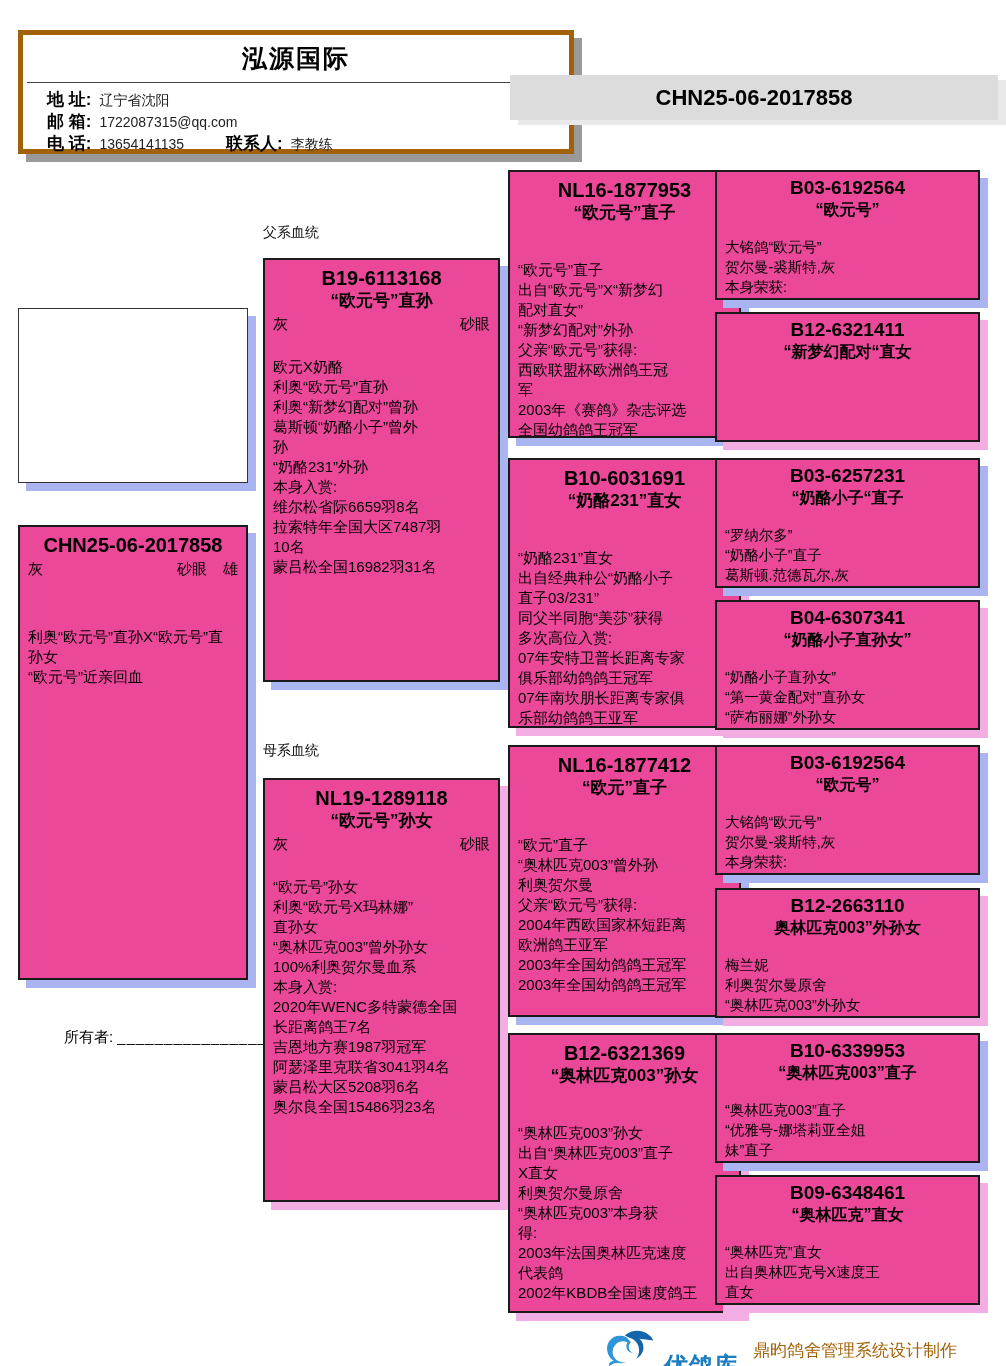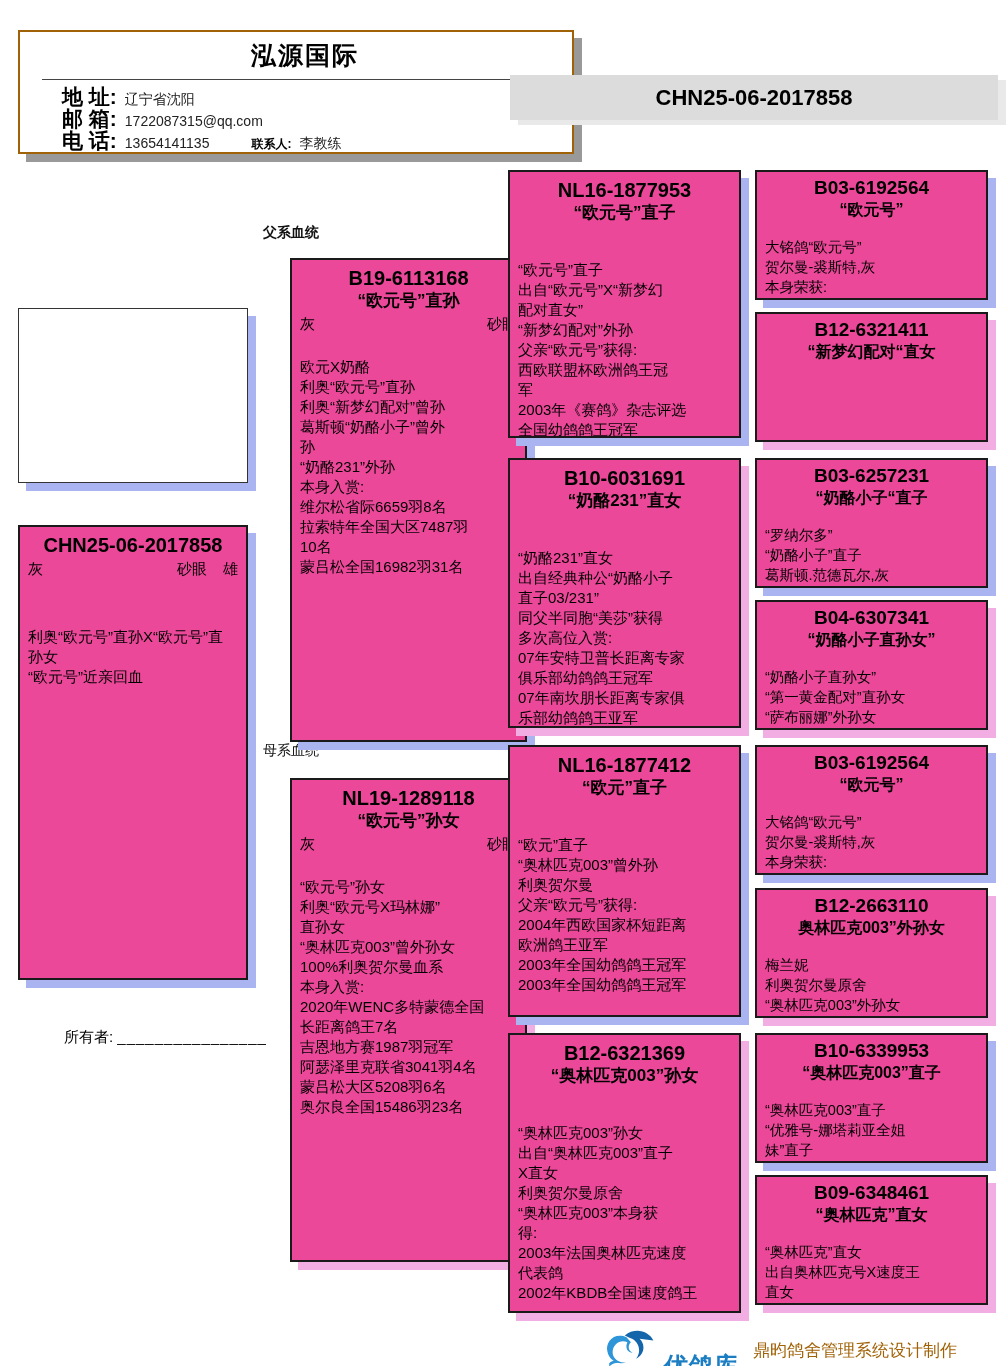--- a/index.html
+++ b/index.html
@@ -2,27 +2,27 @@
 <html><head>
 <meta charset="utf-8">
 <style>
   * { margin:0; padding:0; box-sizing:border-box; }
   html,body { background:#fff; }
   body { font-family:"Liberation Sans","DejaVu Sans",sans-serif; color:#000; }
   .page { position:relative; width:1006px; height:1366px; background:#fff; overflow:hidden; }
 
   
   .company-box{ position:absolute; left:18px; top:30px; width:556px; height:124px;
-    background:#fff; border:2px solid #a16207; box-shadow:8px 8px 0 #999;padding-left:18px; }
+    background:#fff; border:5px solid #a16207; box-shadow:8px 8px 0 #999; }
   .company-name{ text-align:center; font-weight:bold; font-size:25px; padding-top:7px; letter-spacing:2px;}
   .company-rule{ border:none; border-top:1px solid #444; margin:7px 4px 6px 4px; }
   .company-row{ padding-left:24px; height:22px; line-height:22px; white-space:nowrap; }
-  .clabel{ font-weight:bold; font-size:21px; margin-right:8px; }
+  .clabel{ font-weight:bold; font-size:17px; margin-right:8px; }
   .cvalue{ font-size:14px; color:#222; }
-  .clabel2{ font-weight:bold; font-size:12px; margin-left:42px; margin-right:8px; }
+  .clabel2{ font-weight:bold; font-size:17px; margin-left:42px; margin-right:8px; }
 
   
   .banner{ position:absolute; left:510px; top:75px; width:488px; height:45px;
     background:#dcdcdc; box-shadow:8px 5px 0 #e9e9e9;
     display:flex; align-items:center; justify-content:center;
     font-weight:bold; font-size:22px; }
 
   
   .pbox{ position:absolute; background:#ec4899; border:2px solid #1a1a1a; padding:5px 8px; overflow:hidden; }
   .male{ box-shadow:8px 8px 0 #aab4f0; }
@@ -33,36 +33,36 @@
   .eyesex span{ margin-left:16px; }
   .notes{ font-size:15px; line-height:20px; white-space:pre-line; }
 
   .photo-box{ position:absolute; left:18px; top:308px; width:230px; height:175px;
     background:#fff; border:1px solid #333; box-shadow:8px 8px 0 #aab4f0; }
 
   .bird-box{ left:18px; top:525px; width:230px; height:455px; }
   .bird-box .notes{ margin-top:48px; }
 
   .section-label{ position:absolute; font-size:14px; color:#111; }
-  .lbl-paternal{ left:263px; top:224px;font-weight:bold; }
+  .lbl-paternal{ left:263px; top:224px; }
   .lbl-maternal{ left:263px; top:742px; }
 
-  .parent-box{ width:237px; left:263px; height:484px;margin-left:27px; }
+  .parent-box{ width:237px; left:263px; height:424px; }
   .father-box{ top:258px; }
   .mother-box{ top:778px; }
   .parent-box .notes{ margin-top:23px; }
 
   .gen2{ left:508px; width:233px; }
   .gen2 .notes{ margin-top:36px; }
   .g2-0{ top:170px; height:268px; }
   .g2-1{ top:458px; height:270px; }
   .g2-2{ top:745px; height:272px; }
   .g2-3{ top:1033px; height:280px; }
 
-  .gen3{ left:755px; width:233px; height:130px; }
+  .gen3{ left:715px; width:265px; height:130px; }
   .gen3 .ring{ font-size:19px; line-height:22px; margin-top:0; }
   .gen3 .gname{ font-size:16px; line-height:22px; }
   .gen3 .notes{ margin-top:16px; font-size:14.5px; }
   .g3-0{ top:170px; } .g3-1{ top:312px; } .g3-2{ top:458px; } .g3-3{ top:600px; }
   .g3-4{ top:745px; } .g3-5{ top:888px; } .g3-6{ top:1033px; } .g3-7{ top:1175px; }
 
   .owner-row{ position:absolute; left:64px; top:1028px; font-size:15px; }
   .owner-blank{ letter-spacing:1px; }
 
   

